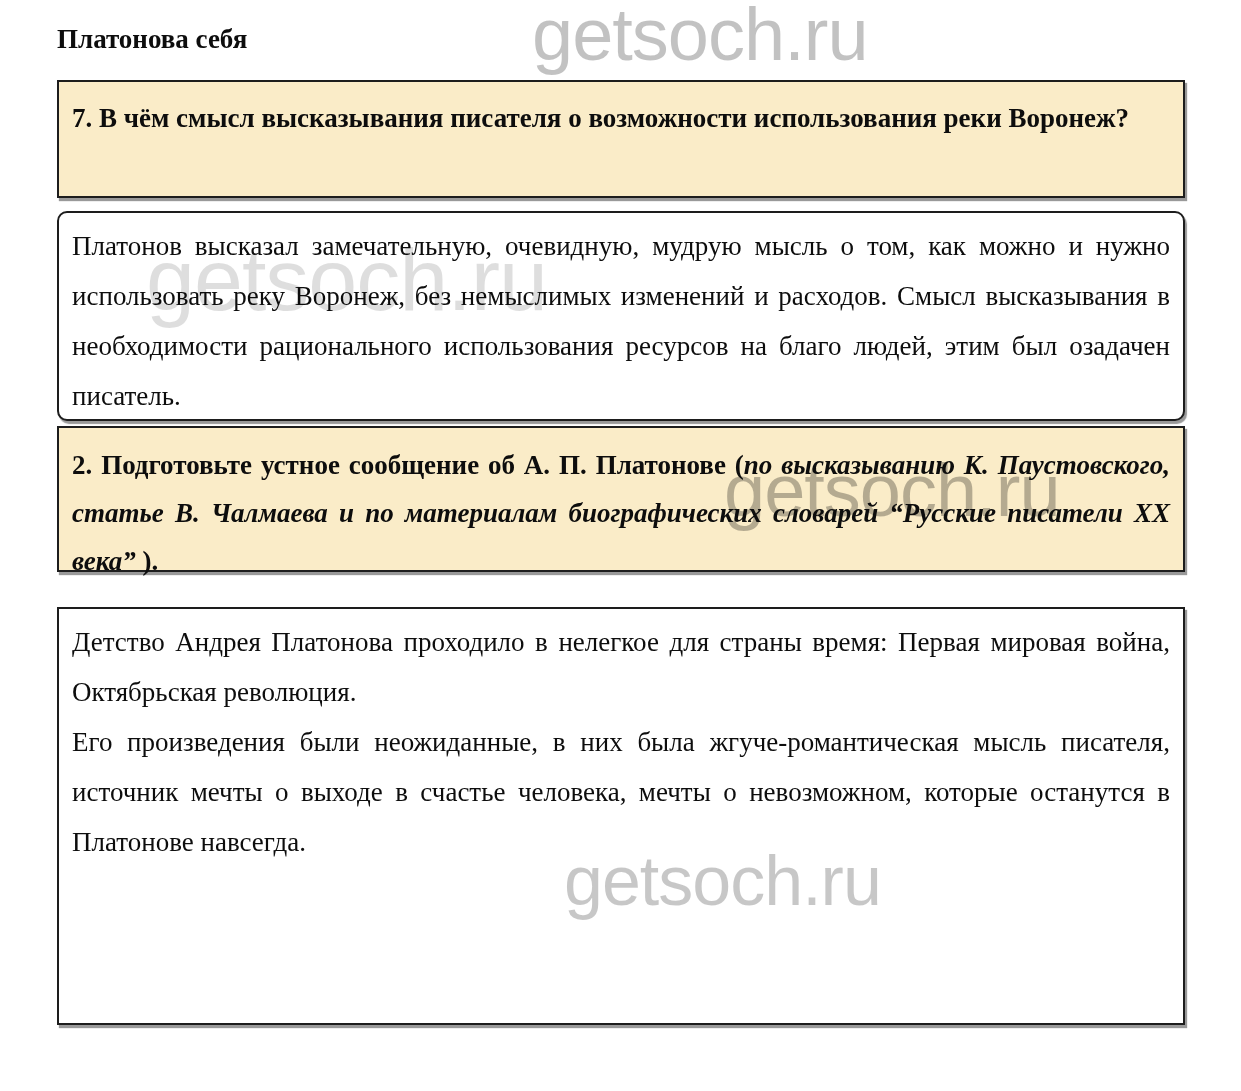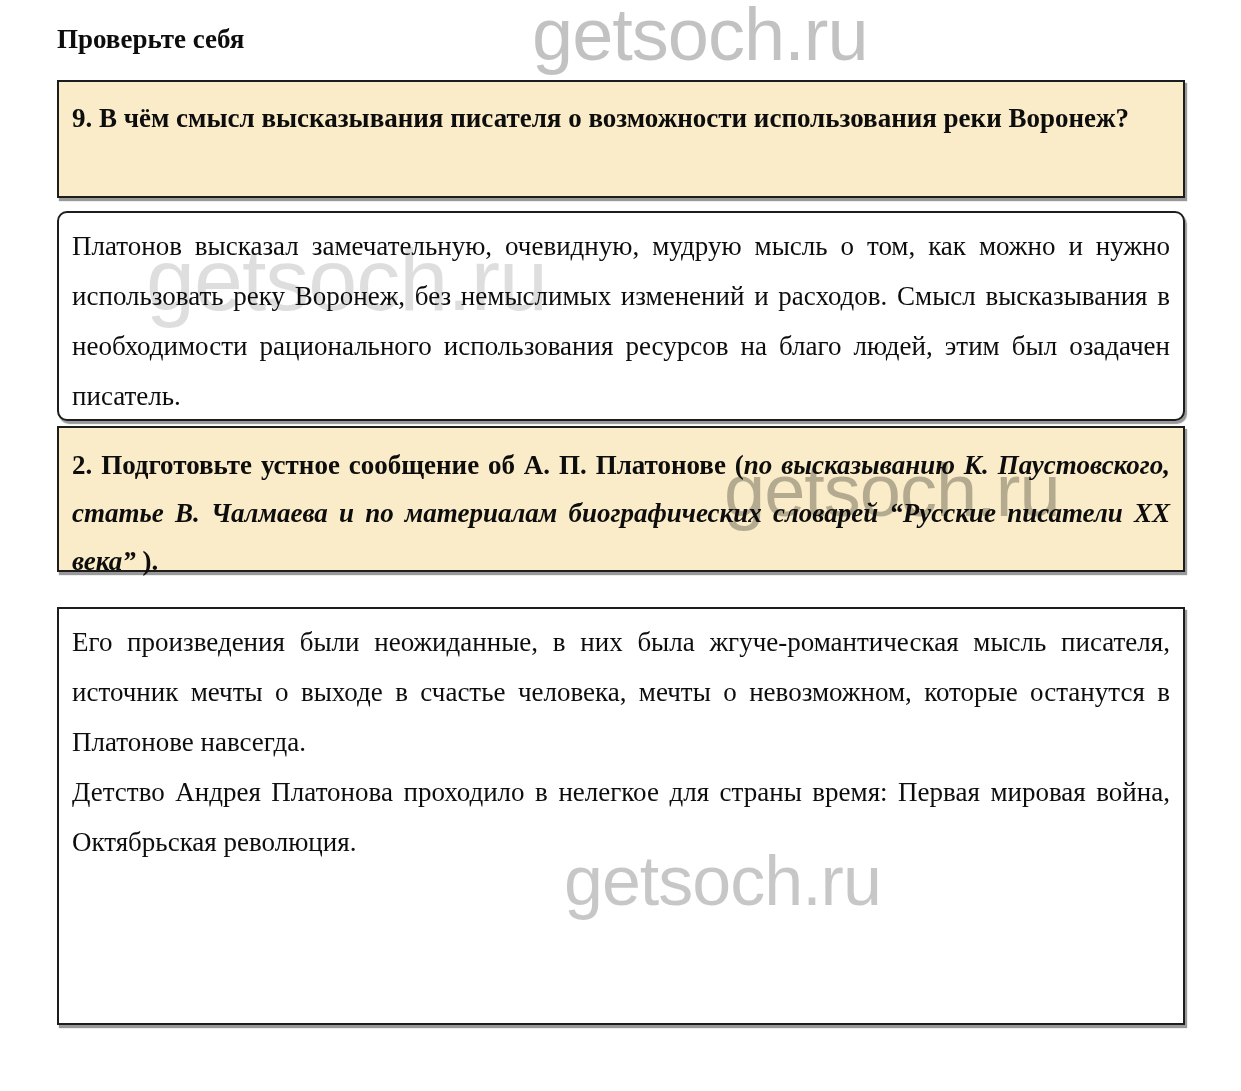--- a/index.html
+++ b/index.html
@@ -71,34 +71,34 @@
   .wm-a2  { left: 564px; top: 846px; font-size: 70px; color: rgba(0,0,0,0.22); }
 </style>
 </head>
 <body>
 
 <div class="watermark wm-top">getsoch.ru</div>
 <div class="watermark wm-a1">getsoch.ru</div>
 <div class="watermark wm-q2">getsoch.ru</div>
 <div class="watermark wm-a2">getsoch.ru</div>
 
-<h1 class="heading">Проверьте себя</h1>
+<h1 class="heading">Платонова себя</h1>
 
 <section class="box question" id="q1">
   <p>
-    <span class="run-bold">9. В чём смысл высказывания писателя о возможности использования реки Воронеж?</span>
+    <span class="run-bold">7. В чём смысл высказывания писателя о возможности использования реки Воронеж?</span>
   </p>
 </section>
 
 <section class="box answer" id="a1">
   <p>Платонов высказал замечательную, очевидную, мудрую мысль о том, как можно и нужно использовать реку Воронеж, без немыслимых изменений и расходов. Смысл высказывания в необходимости рационального использования ресурсов на благо людей, этим был озадачен писатель.</p>
 </section>
 
 <section class="box question" id="q2">
   <p>
     <span class="run-bold">2. Подготовьте устное сообщение об А. П. Платонове (</span><span class="run-bold-italic">по высказыванию К. Паустовского, статье В. Чалмаева и по материалам биографических словарей “Русские писатели XX века”</span><span class="run-bold"> ).</span>
   </p>
 </section>
 
 <section class="box answer" id="a2">
+  <p>Детство Андрея Платонова проходило в нелегкое для страны время: Первая мировая война, Октябрьская революция.</p>
   <p>Его произведения были неожиданные, в них была  жгуче-романтическая мысль писателя, источник мечты о выходе в счастье человека, мечты о невозможном, которые останутся в Платонове навсегда.</p>
-  <p>Детство Андрея Платонова проходило в нелегкое для страны время: Первая мировая война, Октябрьская революция.</p>
 </section>
 
 </body></html>

